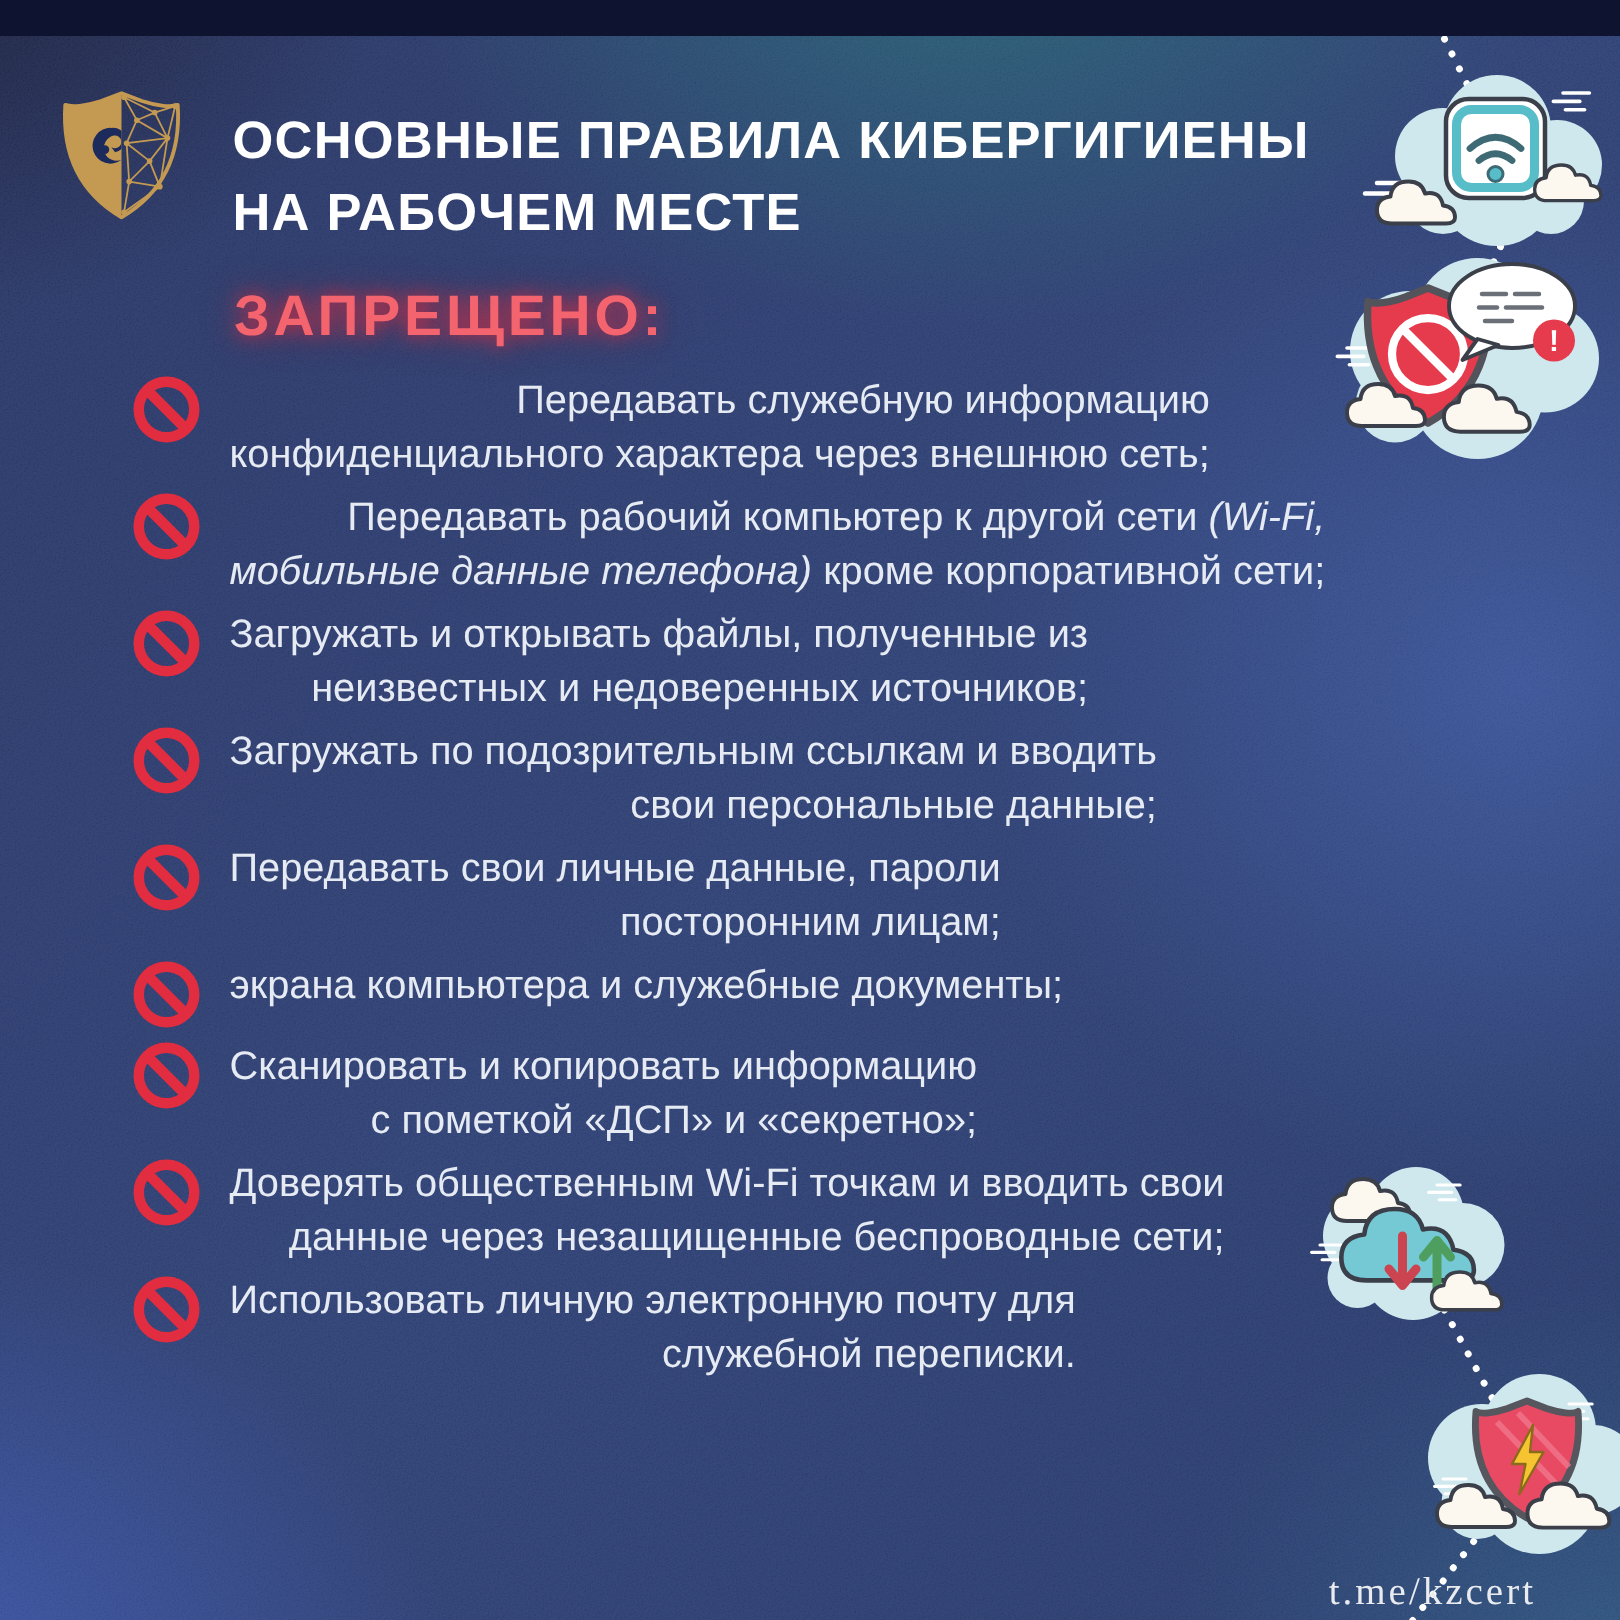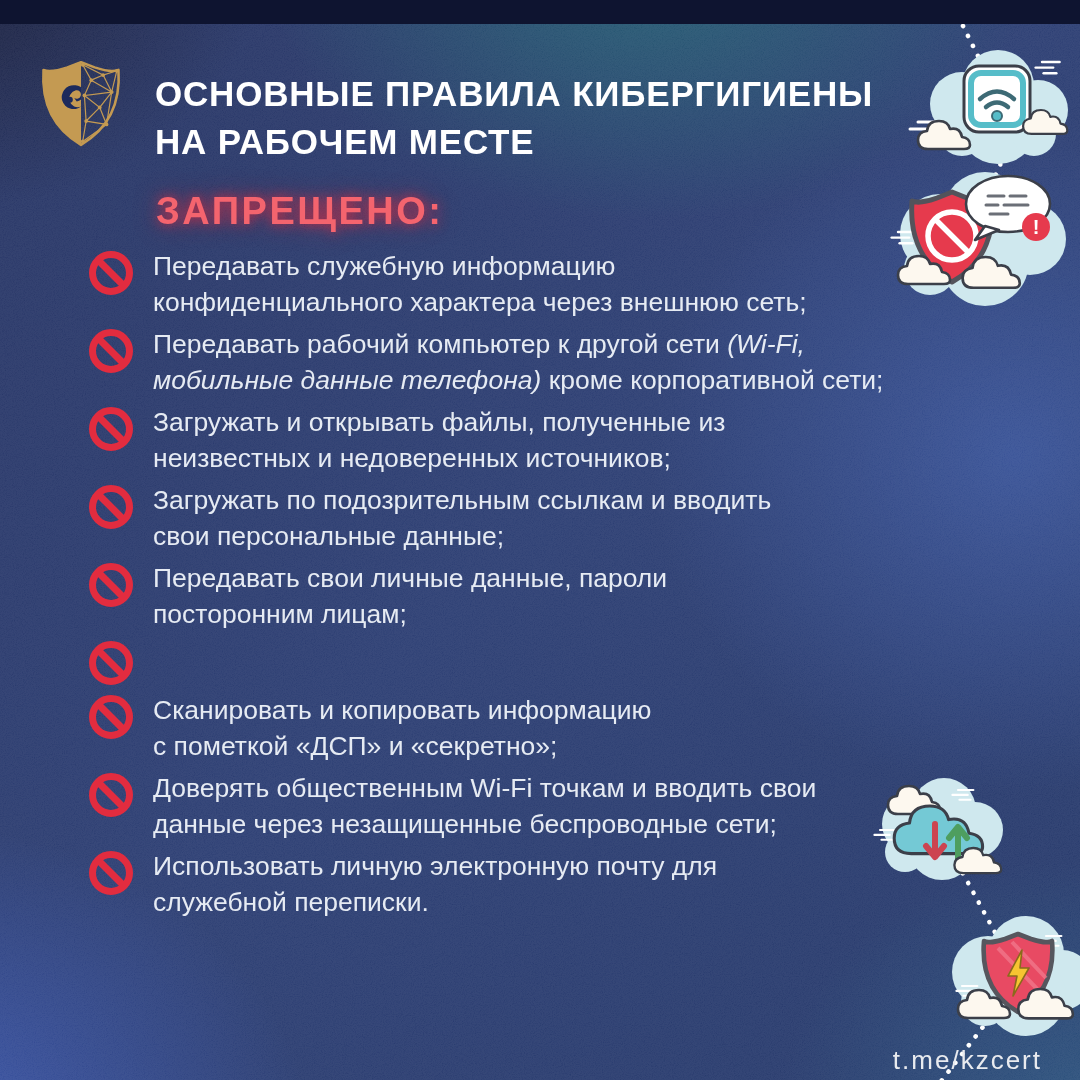--- a/index.html
+++ b/index.html
@@ -24,29 +24,29 @@
     color:#ffffff;font-size:35px;font-weight:bold;line-height:48px;
     letter-spacing:.8px;white-space:pre-line;
   }
   .forbidden{
     position:absolute;left:156px;top:166px;
     color:#f4646e;font-size:38px;font-weight:bold;letter-spacing:2.5px;
     text-shadow:0 0 12px rgba(226,44,63,.85),0 0 28px rgba(226,44,63,.45);
   }
   
   .rules{position:absolute;left:88px;top:224px;width:810px;display:flex;flex-direction:column;}
-  .rule-row{display:flex;align-items:flex-start;margin-bottom:6px;}
+  .rule-row{display:flex;align-items:flex-start;margin-bottom:6px;text-align:right;}
   .rule-icon{flex:0 0 46px;width:46px;height:46px;margin-top:2px;}
   .rule-text{margin-left:19px;color:#e6ebf3;font-size:26.5px;line-height:36px;}
   .rule-line{white-space:nowrap;}
   .it{font-style:italic;}
   
   .footer-link{
-    position:absolute;right:38px;bottom:28px;
-    font-family:Liberation Sans, sans-serif;
+    position:absolute;right:56px;bottom:28px;
+    font-family:Liberation Serif, serif;
     color:#e9ebef;font-size:26px;letter-spacing:2px;text-align:right;
   }
 </style>
 </head>
 <body>
 
 <div class="poster">
 
   <svg class="noise" width="1080" height="1080">
     <filter id="nz">
@@ -139,20 +139,21 @@
           <div class="rule-line"><span>Передавать свои личные данные, пароли</span></div>
           <div class="rule-line"><span>посторонним лицам;</span></div>
         </div>
       </div>
       <div class="rule-row">
     <svg class="rule-icon" viewBox="0 0 46 46">
       <circle cx="23" cy="23" r="18.5" fill="none" stroke="#e22c3f" stroke-width="7"></circle>
       <line x1="10.5" y1="10.5" x2="35.5" y2="35.5" stroke="#e22c3f" stroke-width="7"></line>
     </svg>
   <div class="rule-text">
+          <div class="rule-line"><span>экрана компьютера и служебные документы;</span></div>
         </div>
       </div>
       <div class="rule-row">
     <svg class="rule-icon" viewBox="0 0 46 46">
       <circle cx="23" cy="23" r="18.5" fill="none" stroke="#e22c3f" stroke-width="7"></circle>
       <line x1="10.5" y1="10.5" x2="35.5" y2="35.5" stroke="#e22c3f" stroke-width="7"></line>
     </svg>
   <div class="rule-text">
           <div class="rule-line"><span>Сканировать и копировать информацию</span></div>
           <div class="rule-line"><span>с пометкой «ДСП» и «секретно»;</span></div>

